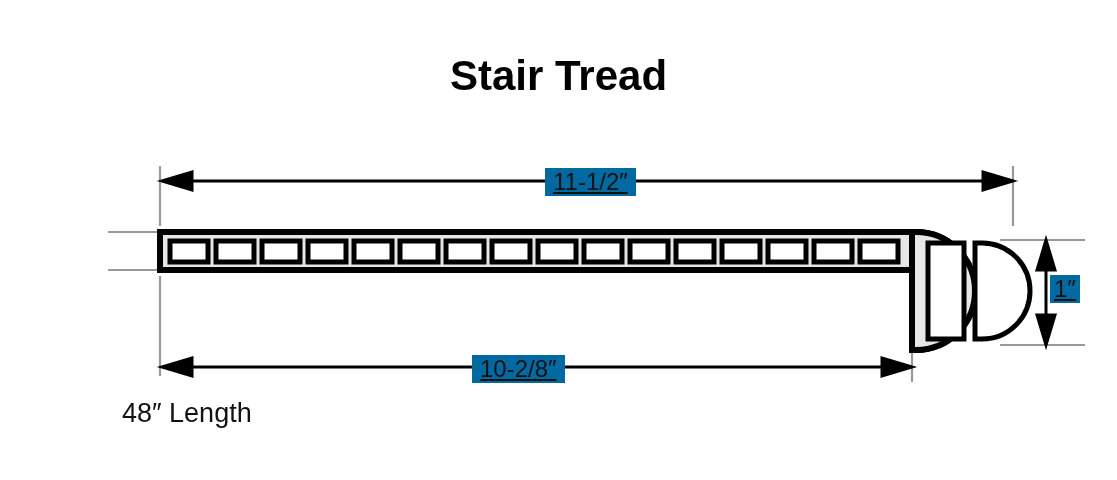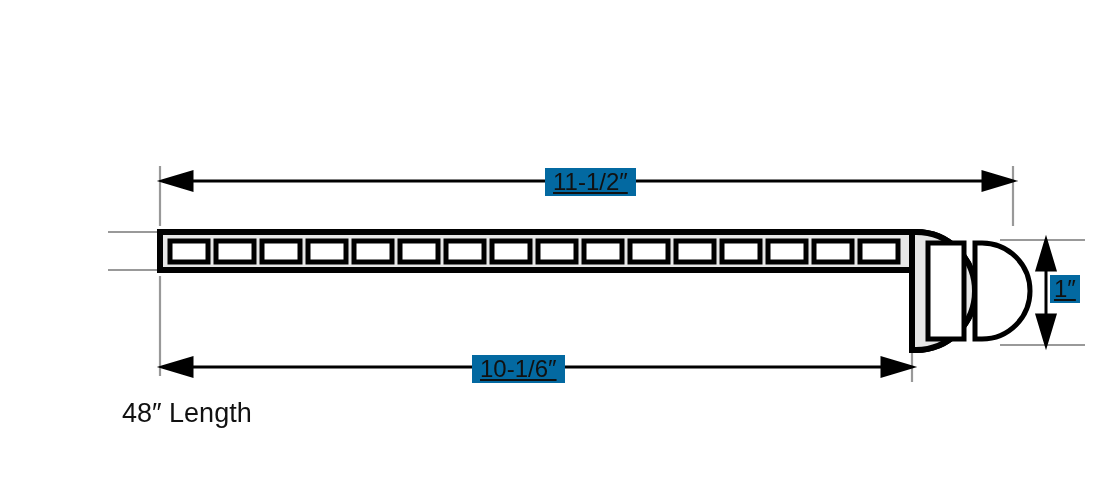--- a/index.html
+++ b/index.html
@@ -75,20 +75,21 @@
     left: 122px;
     top: 398px;
     text-align: right;
   }
 </style>
 </head>
 <body>
 
 <div id="stage">
 
+  <div class="title">Stair Tread</div>
 
   <svg id="drawing-svg" viewBox="0 0 1117 480">
 
     <g stroke="#999999" stroke-width="2.2" fill="none">
 
       <line x1="160" y1="166" x2="160" y2="226"></line>
 
       <line x1="160" y1="276" x2="160" y2="376"></line>
 
       <line x1="1013" y1="166" x2="1013" y2="226"></line>
@@ -159,20 +160,20 @@
       <path d="M 975 243
                L 982 243
                A 48 48 0 0 1 982 339
                L 975 339
                Z" fill="#ffffff" stroke="#000000" stroke-width="5" stroke-linejoin="miter"></path>
     </g>
   </svg>
 
   <div class="dim-label" id="label-top-width">11-1/2″</div>
 
-  <div class="dim-label" id="label-bottom-width">10-1/6″</div>
+  <div class="dim-label" id="label-bottom-width">10-2/8″</div>
 
 
   <div class="dim-label" id="label-height">1″</div>
 
   <div class="note" id="label-length">48″ Length</div>
 
 </div>
 
 </body></html>

